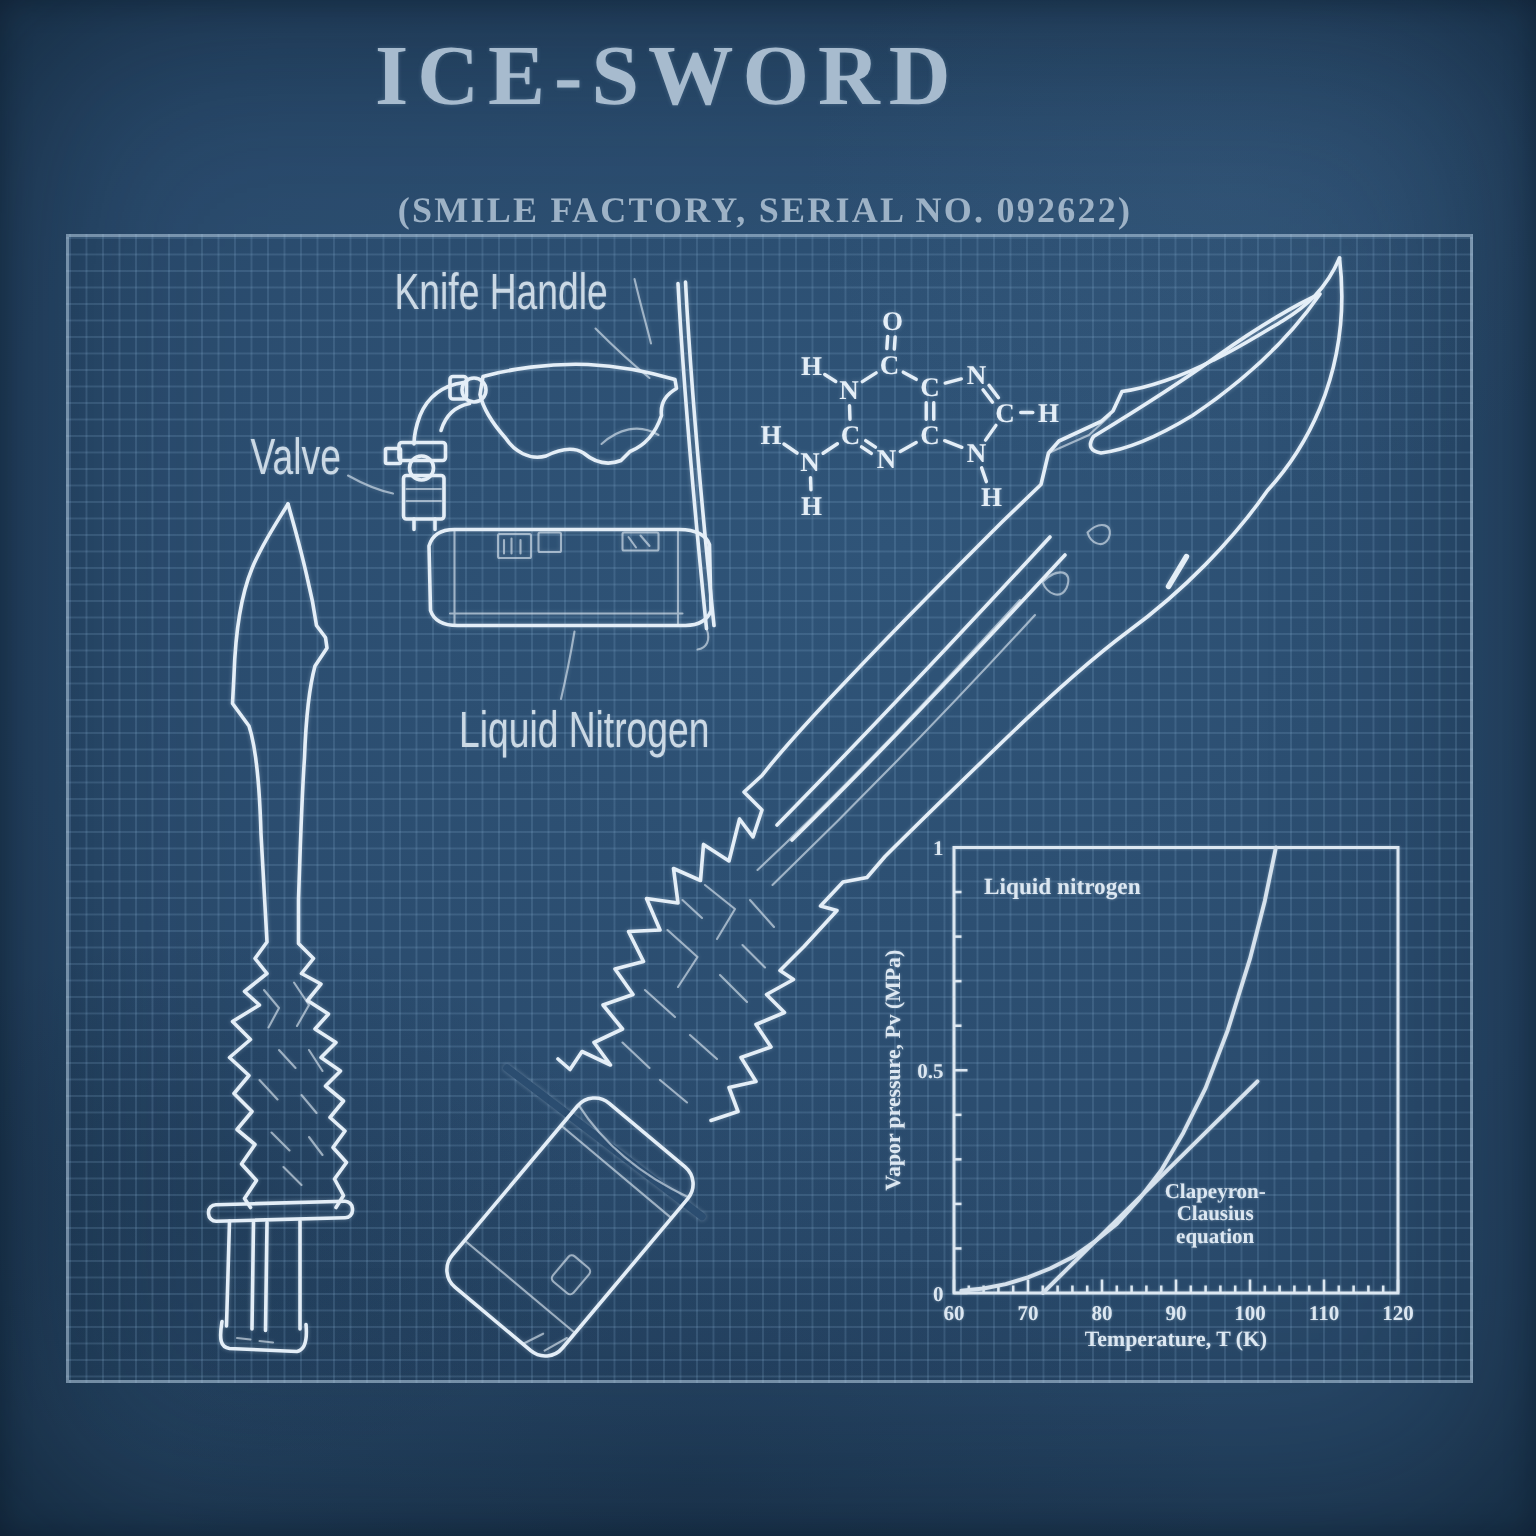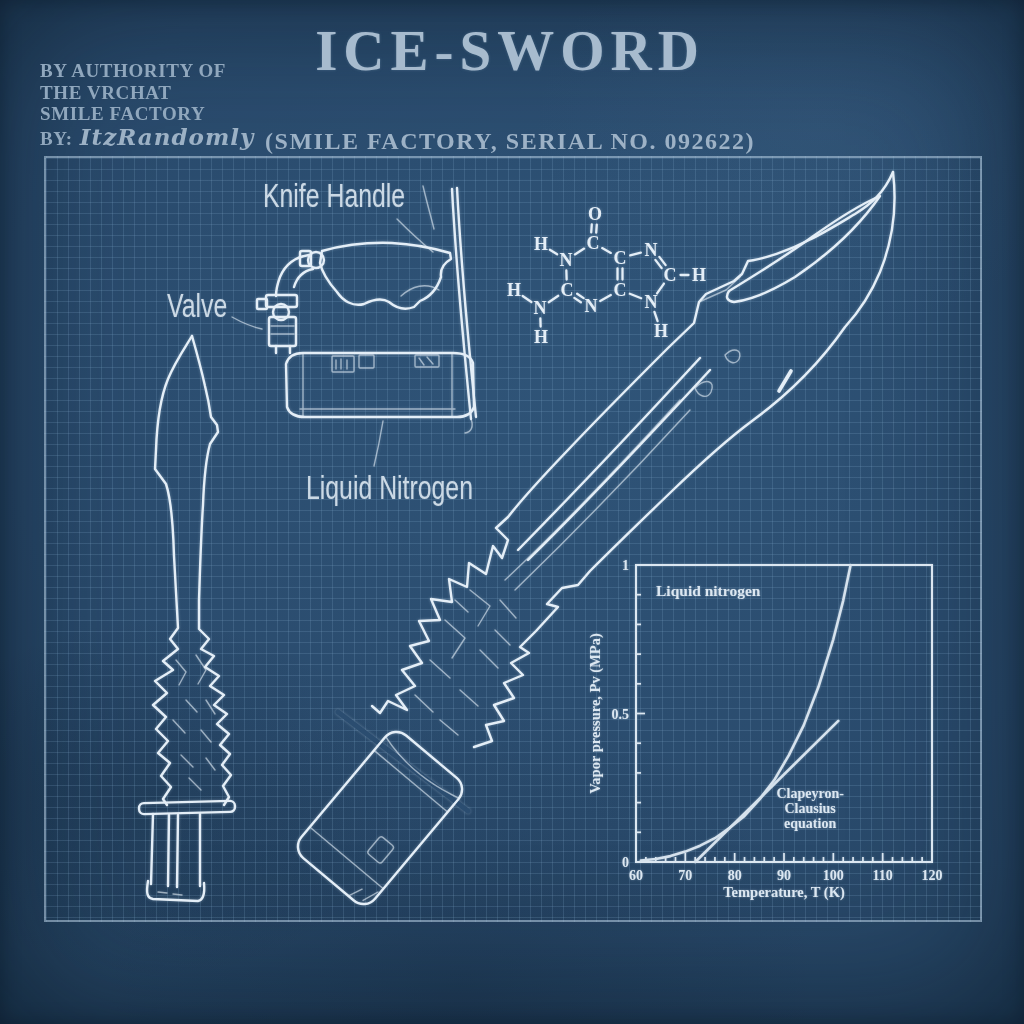--- a/index.html
+++ b/index.html
@@ -15,21 +15,21 @@
   }
   .panel{
     position:absolute;left:44px;top:156px;width:938px;height:766px;box-sizing:border-box;
     border:2px solid rgba(186,209,230,.55);
     background-image:
       linear-gradient(rgba(148,189,224,.17) 1px, transparent 1px),
       linear-gradient(90deg, rgba(148,189,224,.17) 1px, transparent 1px);
     background-size:11px 11px;
   }
   .title{
-    position:absolute;left:250px;top:18px;width:520px;text-align:center;
+    position:absolute;left:250px;top:18px;width:520px;
     font-size:57px;font-weight:bold;letter-spacing:6px;color:#a7bbce;
     text-shadow:0 0 3px rgba(130,160,190,.35);white-space:nowrap;
   }
   .serial{
     position:absolute;left:250px;top:128px;width:520px;text-align:center;
     font-size:24px;font-weight:bold;letter-spacing:1.5px;color:#9db2c6;white-space:nowrap;
   }
   .authority{
     position:absolute;left:40px;top:60px;color:#90a7bd;font-weight:bold;
     font-size:19px;line-height:21.5px;letter-spacing:.6px;
@@ -61,26 +61,20 @@
   .ctitle{font-size:15.5px;}
   .caxis{font-size:14.5px;}
   .cann{font-size:14px;}
   .ccurve{fill:none;stroke:#d6e2ed;stroke-width:2.6;stroke-linecap:round;stroke-linejoin:round;}
 </style>
 </head>
 <body>
 
 <div class="canvas">
 
-  <div class="authority">
-    <div>BY AUTHORITY OF</div>
-    <div>THE VRCHAT</div>
-    <div>SMILE FACTORY</div>
-    <div class="by-line"><span>BY:</span><span class="sig">ItzRandomly</span></div>
-  </div>
 
   <div class="title">ICE-SWORD</div>
   <div class="serial">(SMILE FACTORY, SERIAL NO. 092622)</div>
 
   <div class="panel"></div>
 
   <svg class="drawing" width="1024" height="1024" viewBox="0 0 1024 1024">
 
     <g>
       <path class="ln thin" d="M397,219 Q416,238 433,252"></path>

